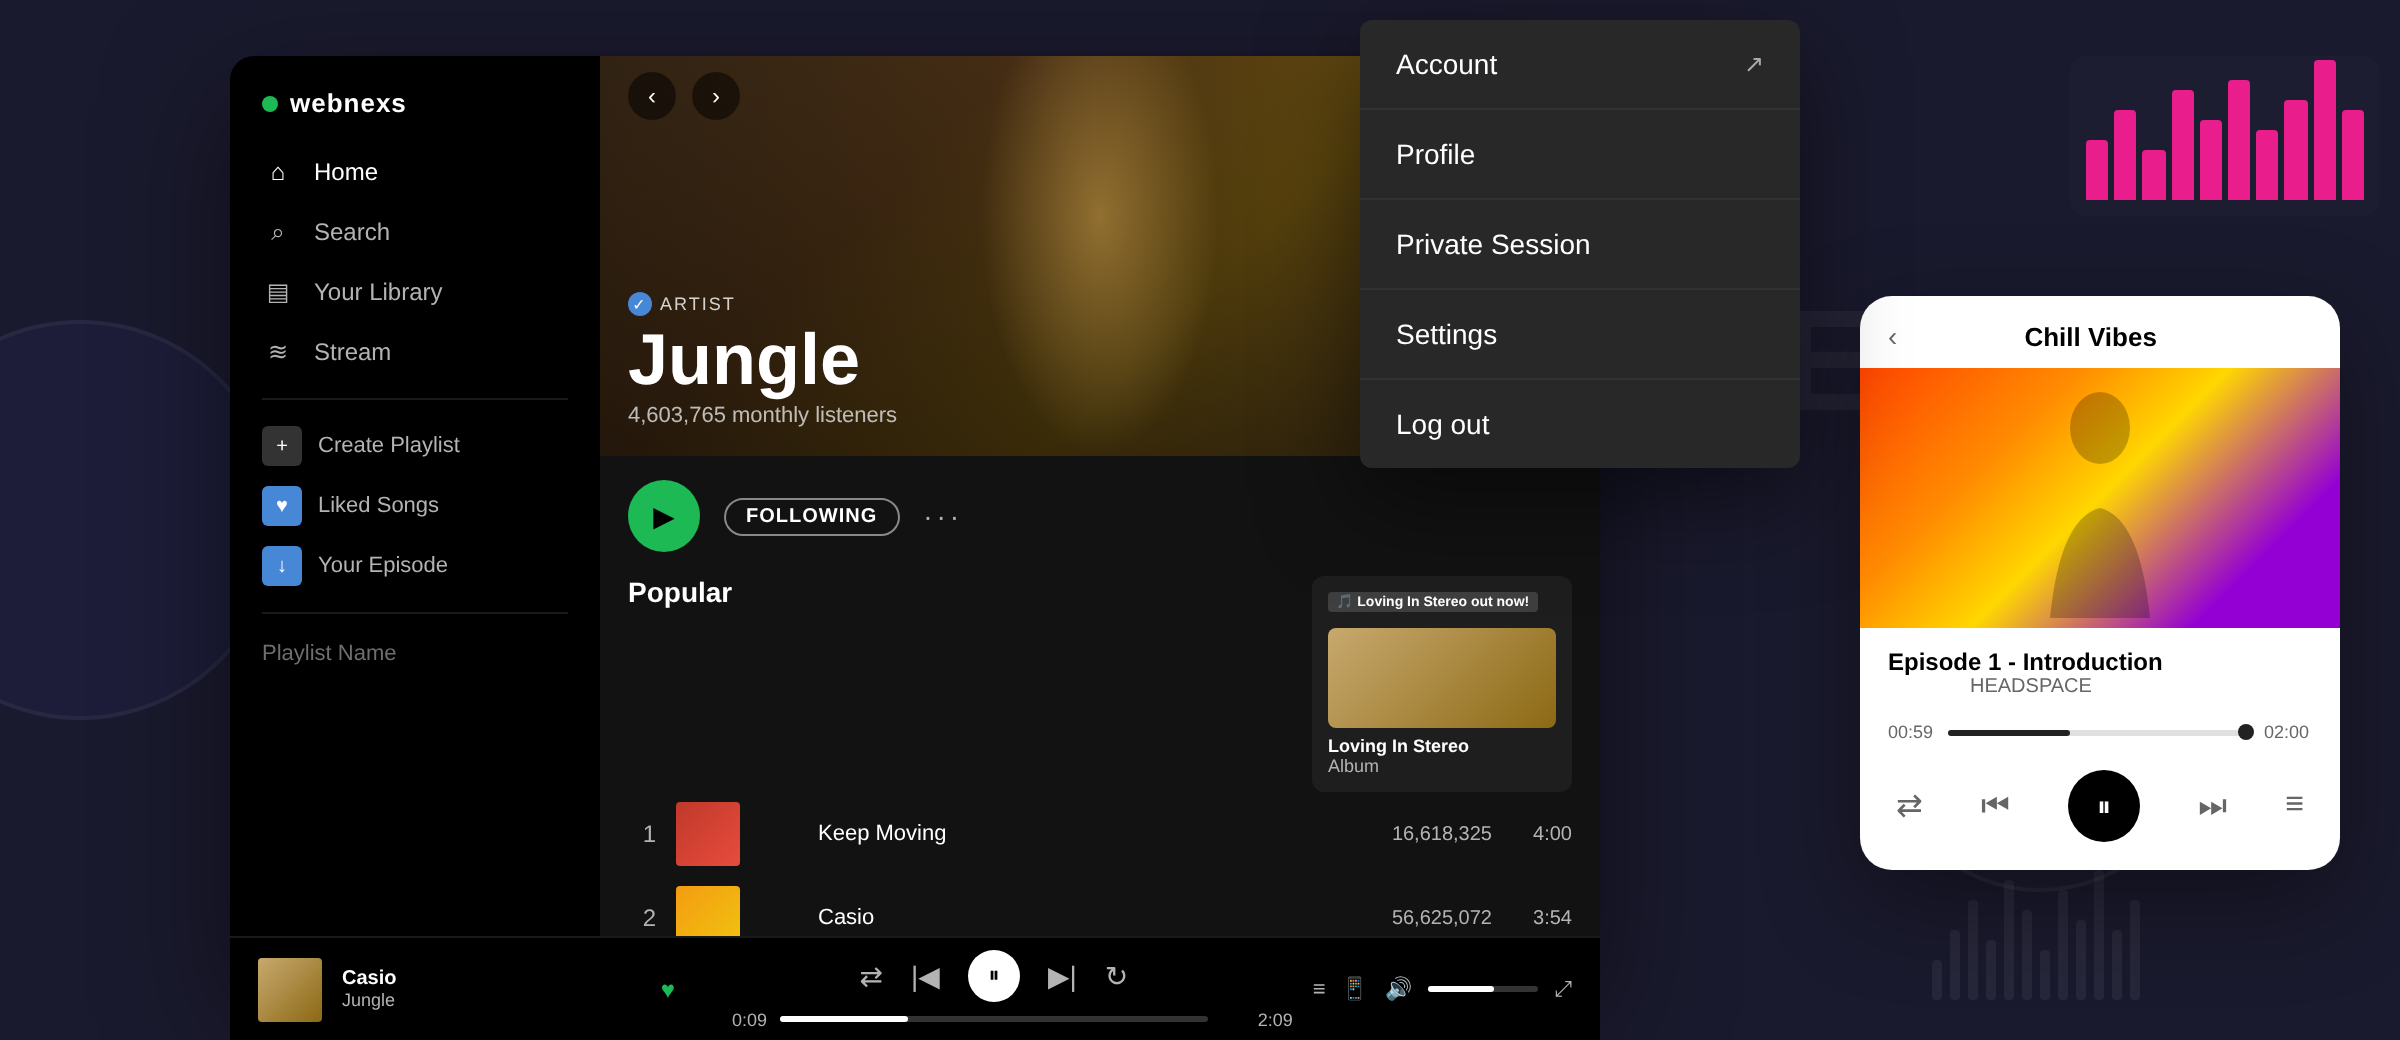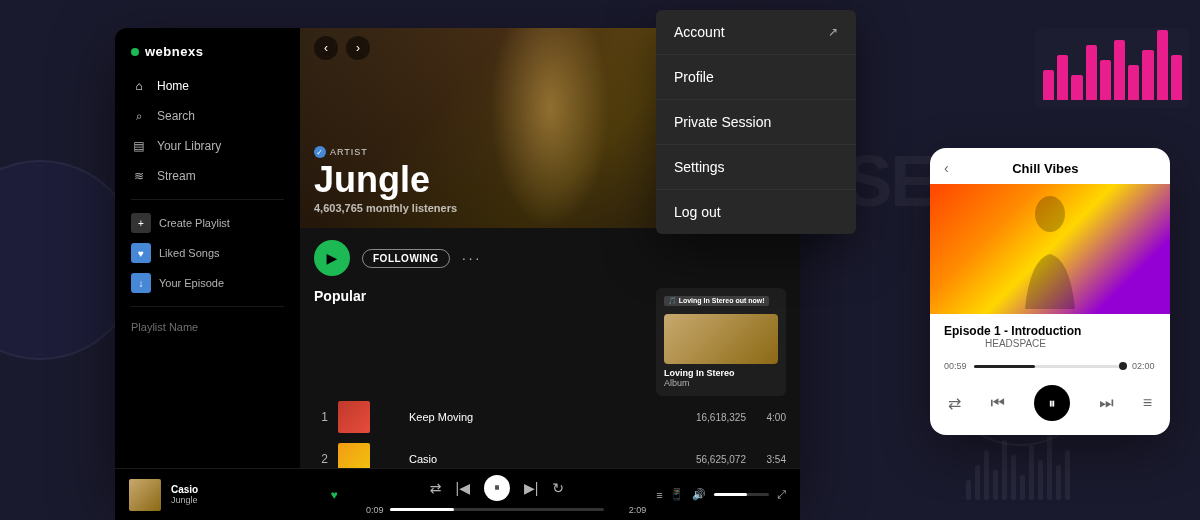--- a/index.html
+++ b/index.html
@@ -222,21 +222,20 @@
     .artist-name {
       color: #fff;
       font-size: 36px;
       font-weight: 900;
       line-height: 1;
       margin-bottom: 4px;
     }
     .artist-listeners {
       color: rgba(255,255,255,0.7);
       font-size: 11px;
-      font-weight: bold;
     }
 
     
     .controls-area {
       padding: 12px 14px;
       display: flex;
       align-items: center;
       gap: 12px;
       background: #121212;
     }
@@ -476,23 +475,23 @@
     .volume-fill {
       height: 100%;
       background: #fff;
       width: 60%;
       border-radius: 2px;
     }
 
     
     .dropdown-menu {
       position: absolute;
-      left: 656px;
+      left: 680px;
       top: 10px;
-      width: 200px;
+      width: 220px;
       background: #282828;
       border-radius: 6px;
       box-shadow: 0 16px 48px rgba(0,0,0,0.5);
       z-index: 20;
       overflow: hidden;
     }
     .dropdown-item {
       display: flex;
       align-items: center;
       justify-content: space-between;

